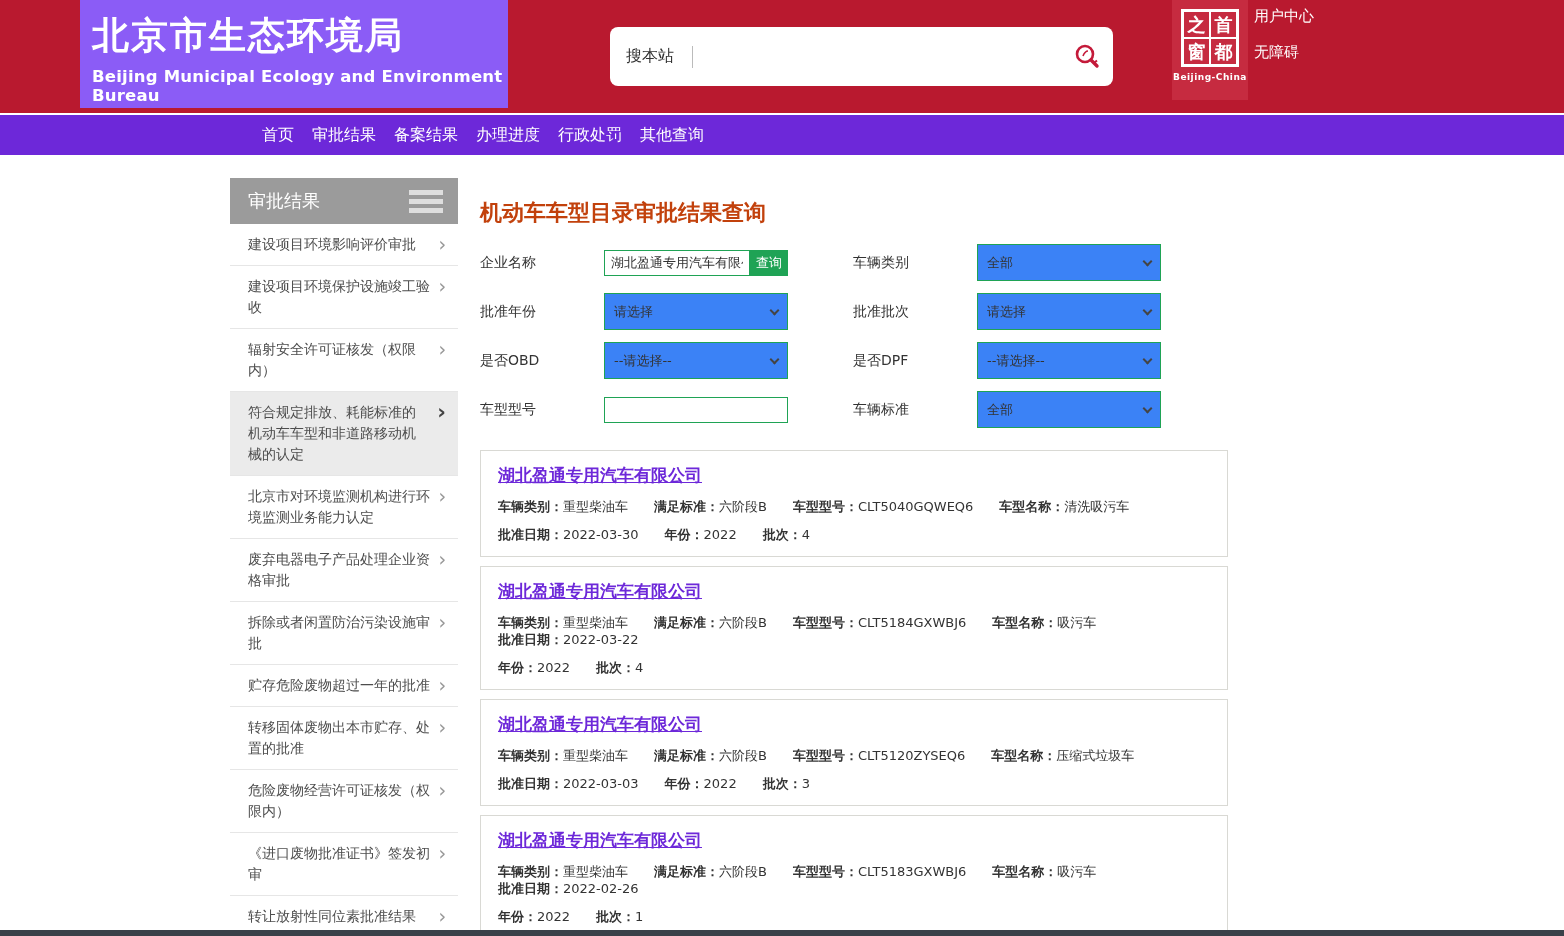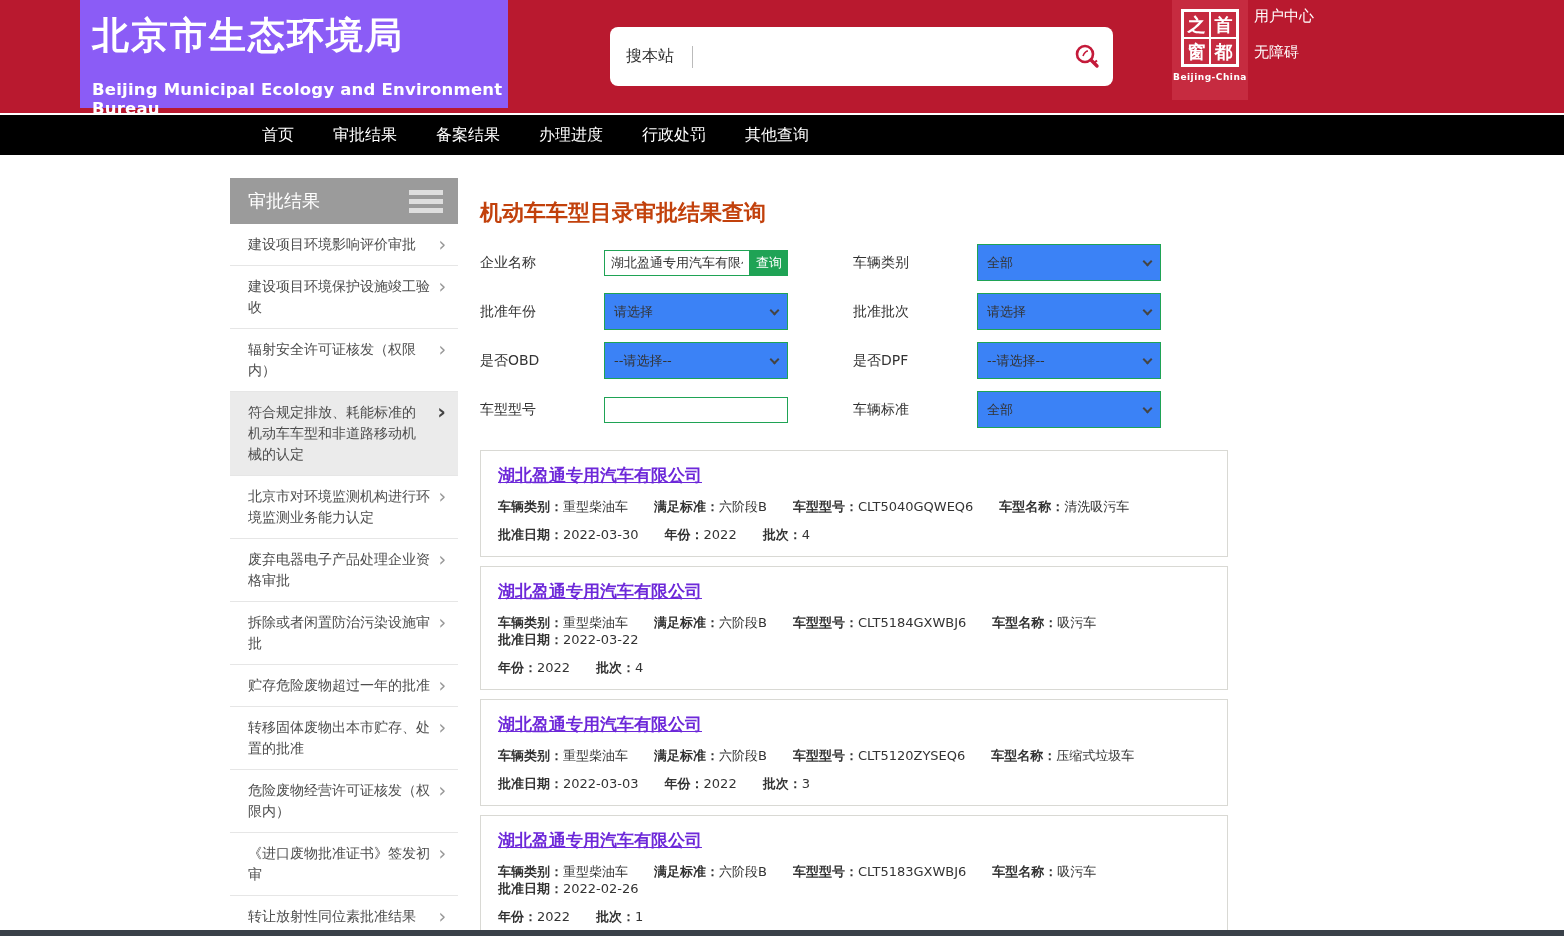--- a/index.html
+++ b/index.html
@@ -10,21 +10,21 @@
     font-family:"DejaVu Sans","Liberation Sans",sans-serif;
   }
 
   
   header { position:relative; height:113px; background:#b9192f; }
   .logo-block {
     position:absolute; left:80px; top:0; width:428px; height:108px;
     background:#8b5cf6; color:#fff; padding:16px 0 0 12px;
   }
   .site-title { font-size:37px; font-weight:bold; letter-spacing:2px; line-height:1.1; }
-  .site-subtitle { font-size:16.5px; font-weight:600; margin-top:23px; letter-spacing:.2px; }
+  .site-subtitle { font-size:16.5px; font-weight:600; margin-top:10px; letter-spacing:.2px; }
 
   .search-box {
     position:absolute; left:610px; top:27px; width:503px; height:59px;
     background:#fff; border-radius:8px; display:flex; align-items:center;
     padding:0 10px 0 16px;
   }
   .search-scope { font-size:16px; color:#333; flex:none; }
   .search-divider { width:1px; height:22px; background:#bbb; margin:0 12px 0 18px; flex:none; }
   .search-input { flex:1; min-width:0; border:none; outline:none; font-size:15px; height:30px; background:transparent; }
   .search-btn { flex:none; background:none; border:none; padding:2px; cursor:pointer; display:flex; }
@@ -39,22 +39,22 @@
   }
   .cap-cell { background:#c62b40; color:#fff; font-size:18px; font-weight:bold;
     display:flex; align-items:center; justify-content:center; }
   .cap-caption { color:#fff; font-size:9px; font-weight:bold; margin-top:5px; letter-spacing:.5px; }
 
   .header-links { position:absolute; left:1254px; top:7px; }
   .header-link { display:block; color:#fff; font-size:15px; text-decoration:none; margin-bottom:17px; cursor:pointer; }
 
   
   nav {
-    height:42px; background:#000000; border-top:2px solid #fff;
-    display:flex; align-items:center; padding-left:262px; gap:39px;
+    height:42px; background:#6d28d9; border-top:2px solid #fff;
+    display:flex; align-items:center; padding-left:262px; gap:18px;
   }
   .nav-item { color:#fff; font-size:16px; text-decoration:none; cursor:pointer; white-space:nowrap; }
 
   
   .content { margin:23px 0 0 230px; width:998px; display:flex; gap:22px; align-items:flex-start; }
 
   aside { width:228px; flex:none; }
   .sidebar-header {
     height:46px; background:#9b9b9b; color:#fff; font-size:18px;
     display:flex; align-items:center; justify-content:space-between; padding:0 15px 0 18px;

